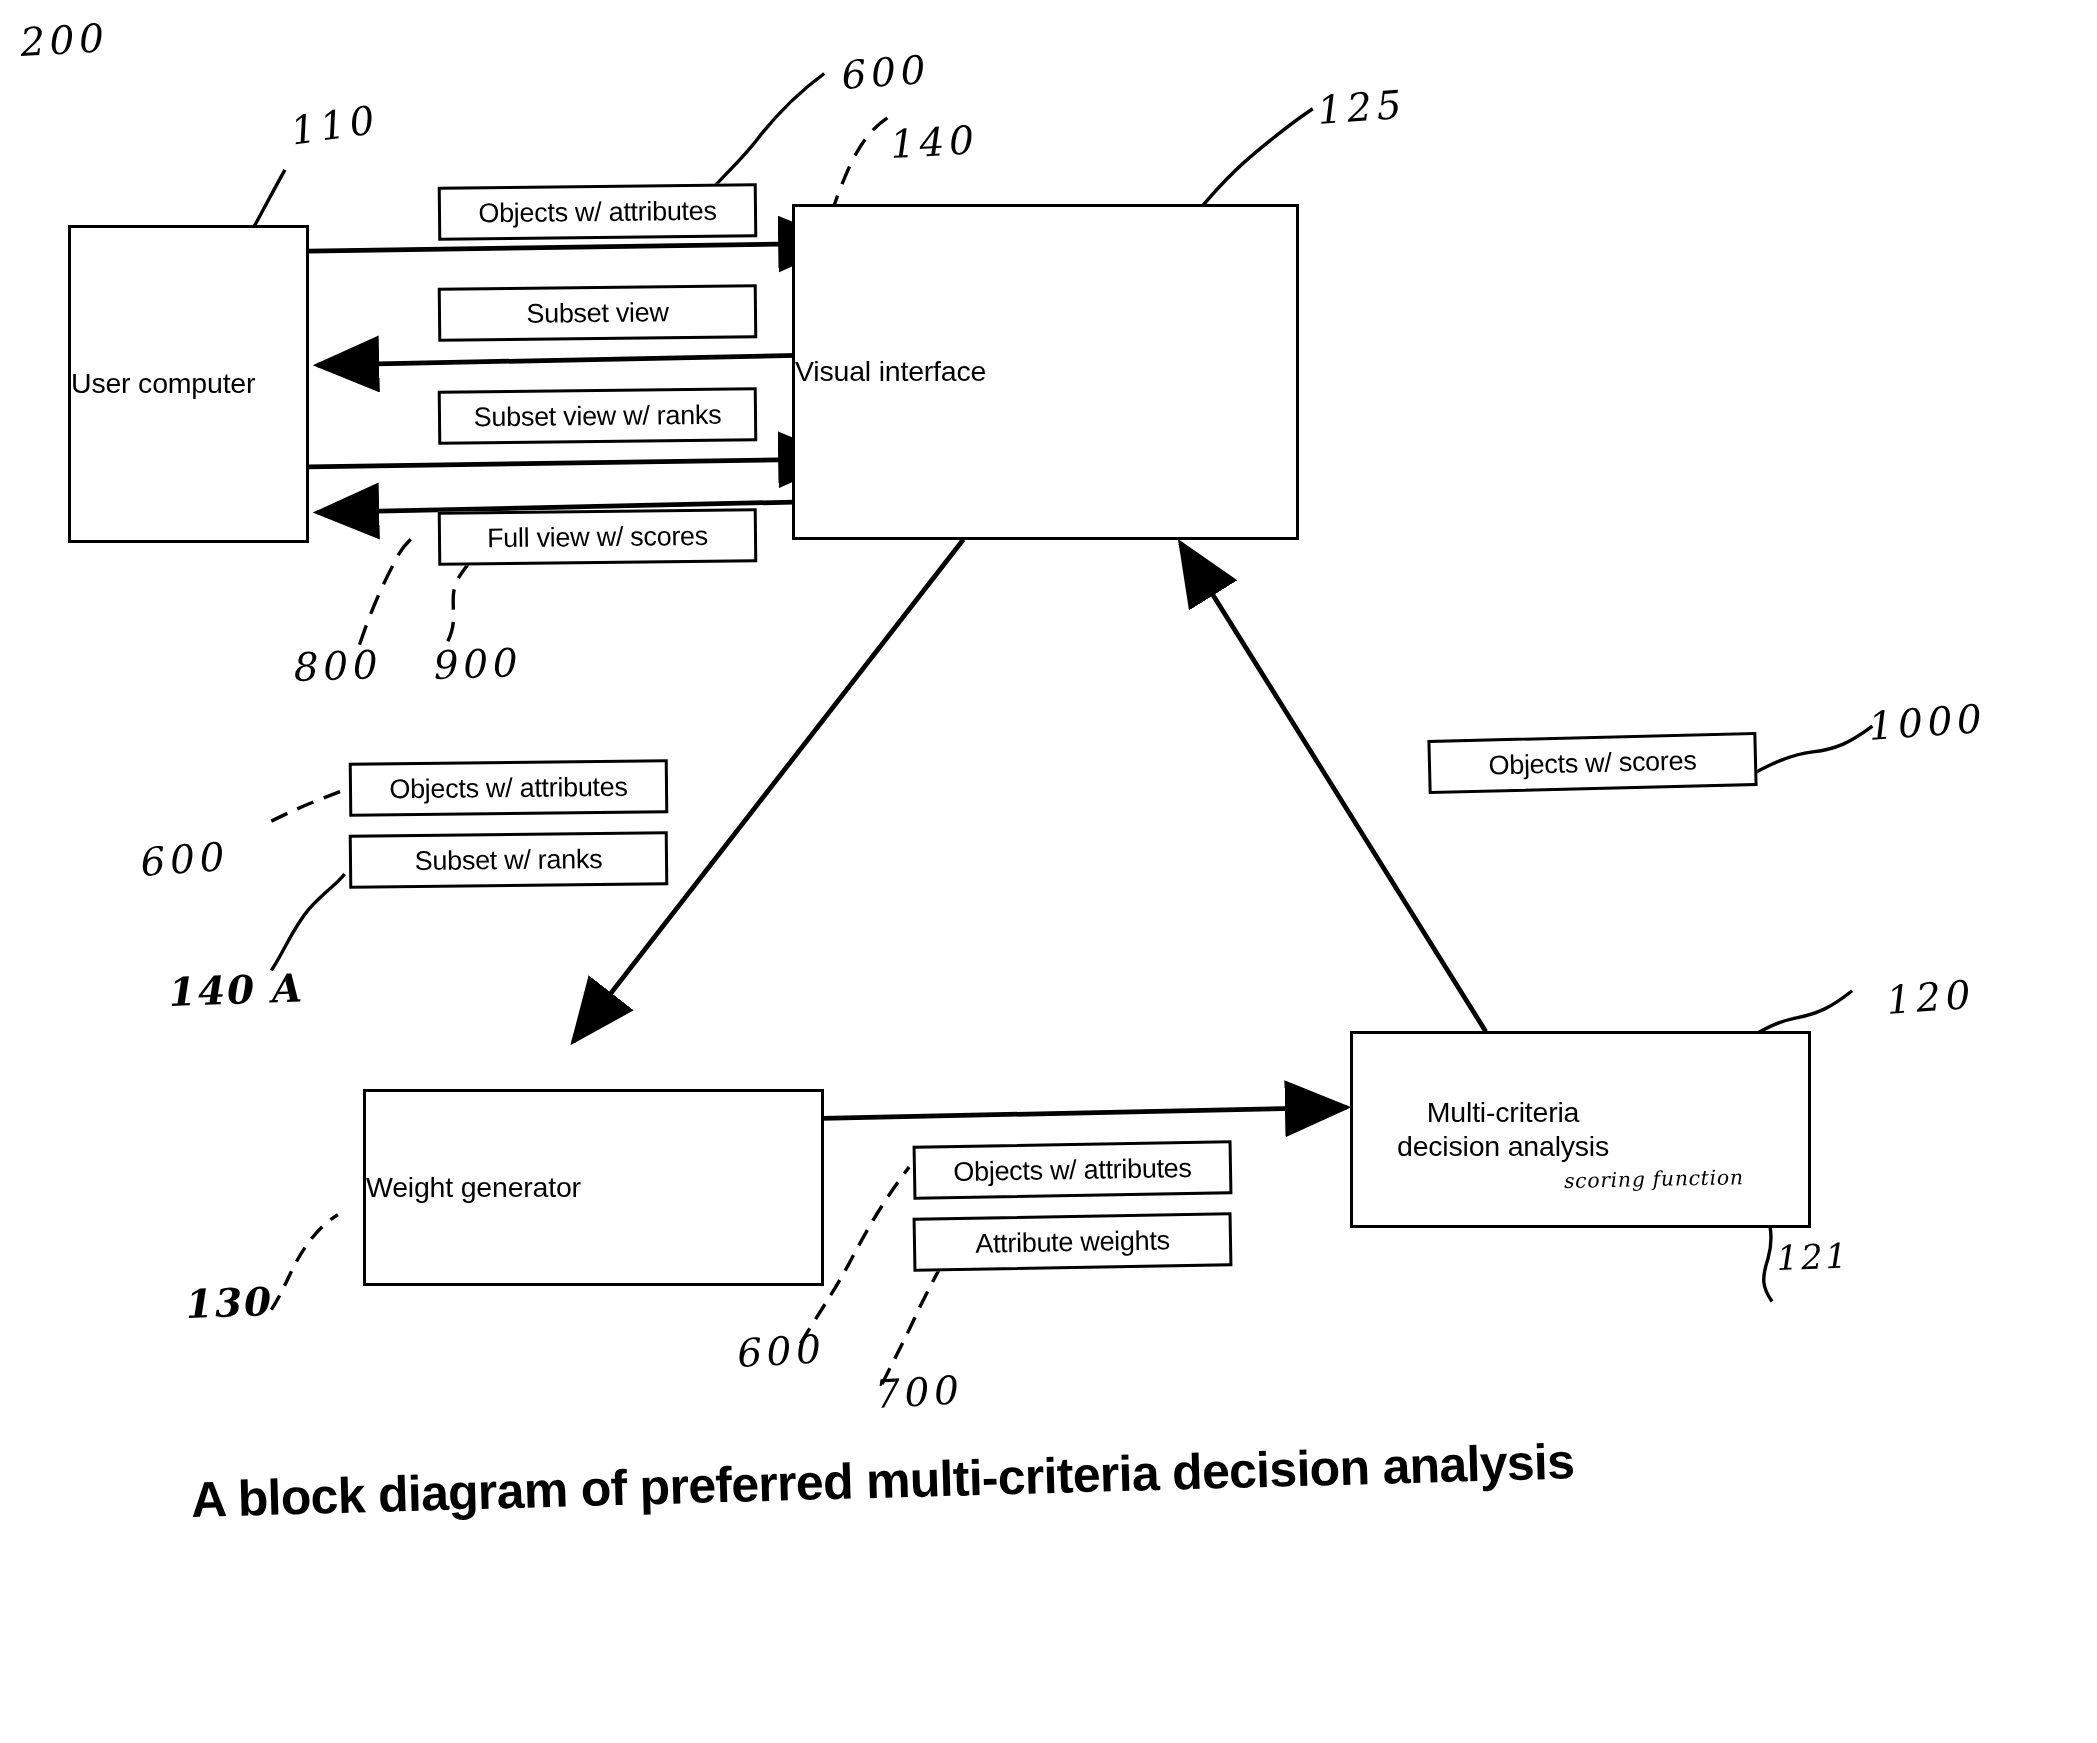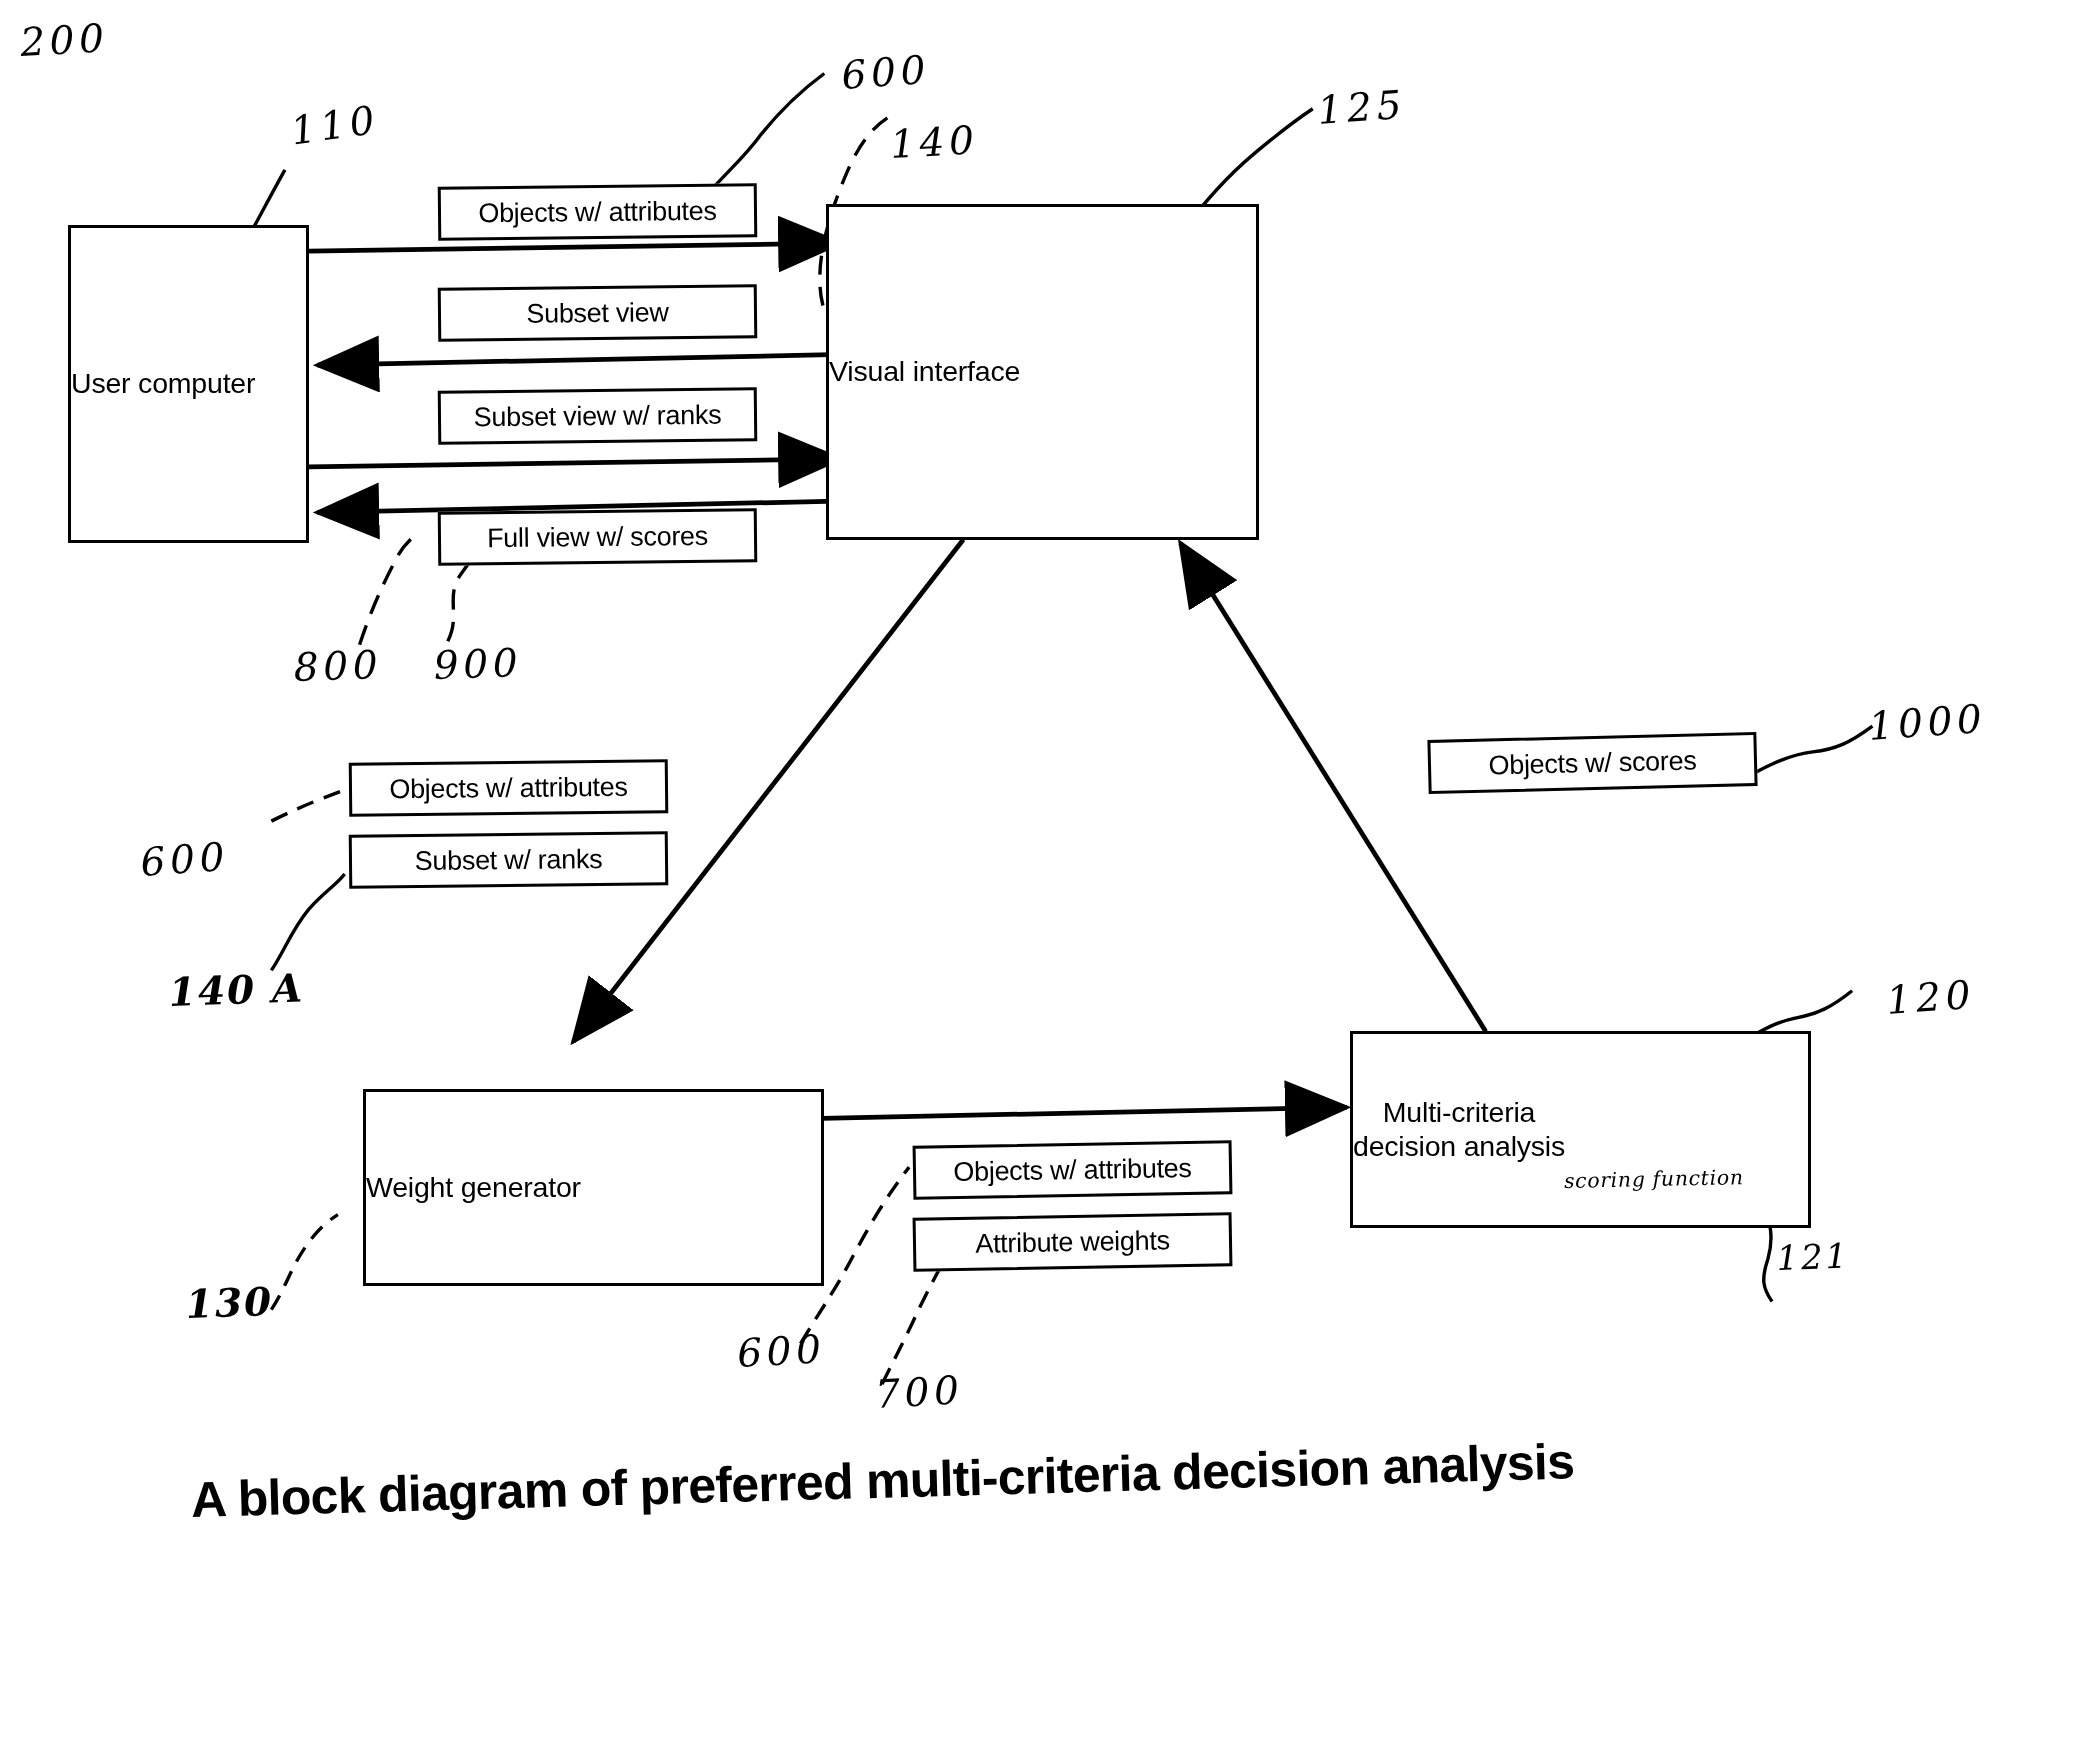--- a/index.html
+++ b/index.html
@@ -132,29 +132,29 @@
     <path d="M 400 1930 C 420 1900 428 1870 450 1838 C 468 1812 480 1802 498 1790" stroke="#000" stroke-width="5" fill="none" stroke-dasharray="24 16"></path>
     <path d="M 1180 1980 C 1210 1930 1232 1900 1258 1850 C 1290 1790 1310 1760 1340 1720" stroke="#000" stroke-width="5" fill="none" stroke-dasharray="26 16"></path>
     <path d="M 1300 2040 C 1320 2000 1338 1965 1355 1928 C 1378 1882 1390 1858 1412 1828" stroke="#000" stroke-width="5" fill="none" stroke-dasharray="26 16"></path>
     <path d="M 2290 1712 L 2290 1790 L 2600 1786 L 2600 1706 Z" stroke="#000" stroke-width="7" fill="none"></path>
   </svg>
 
   <div class="node" style="left:68px; top:225px; width:241px; height:318px;">
     <span class="node-label">User computer</span>
   </div>
 
-  <div class="node" style="left:826px; top:204px; width:433px; height:336px;">
+  <div class="node" style="left:792px; top:204px; width:507px; height:336px;">
     <span class="node-label">Visual interface</span>
   </div>
 
   <div class="node" style="left:363px; top:1045px; width:461px; height:197px;margin-top:44px;">
     <span class="node-label">Weight generator</span>
   </div>
 
-  <div class="node" style="left:1350px; top:1031px; width:461px; height:197px;">
+  <div class="node" style="left:1350px; top:1031px; width:461px; height:197px;padding-left:44px;">
     <span class="node-label">Multi-criteria
 decision analysis</span>
   </div>
 
   <div class="handwriting" style="left:1564px; top:1167px;">scoring function</div>
 
   <div class="tag" style="left:438px; top:185px; width:319px; height:54px; transform:rotate(-0.6deg);">
     <span class="tag-label">Objects w/ attributes</span>
   </div>
 

